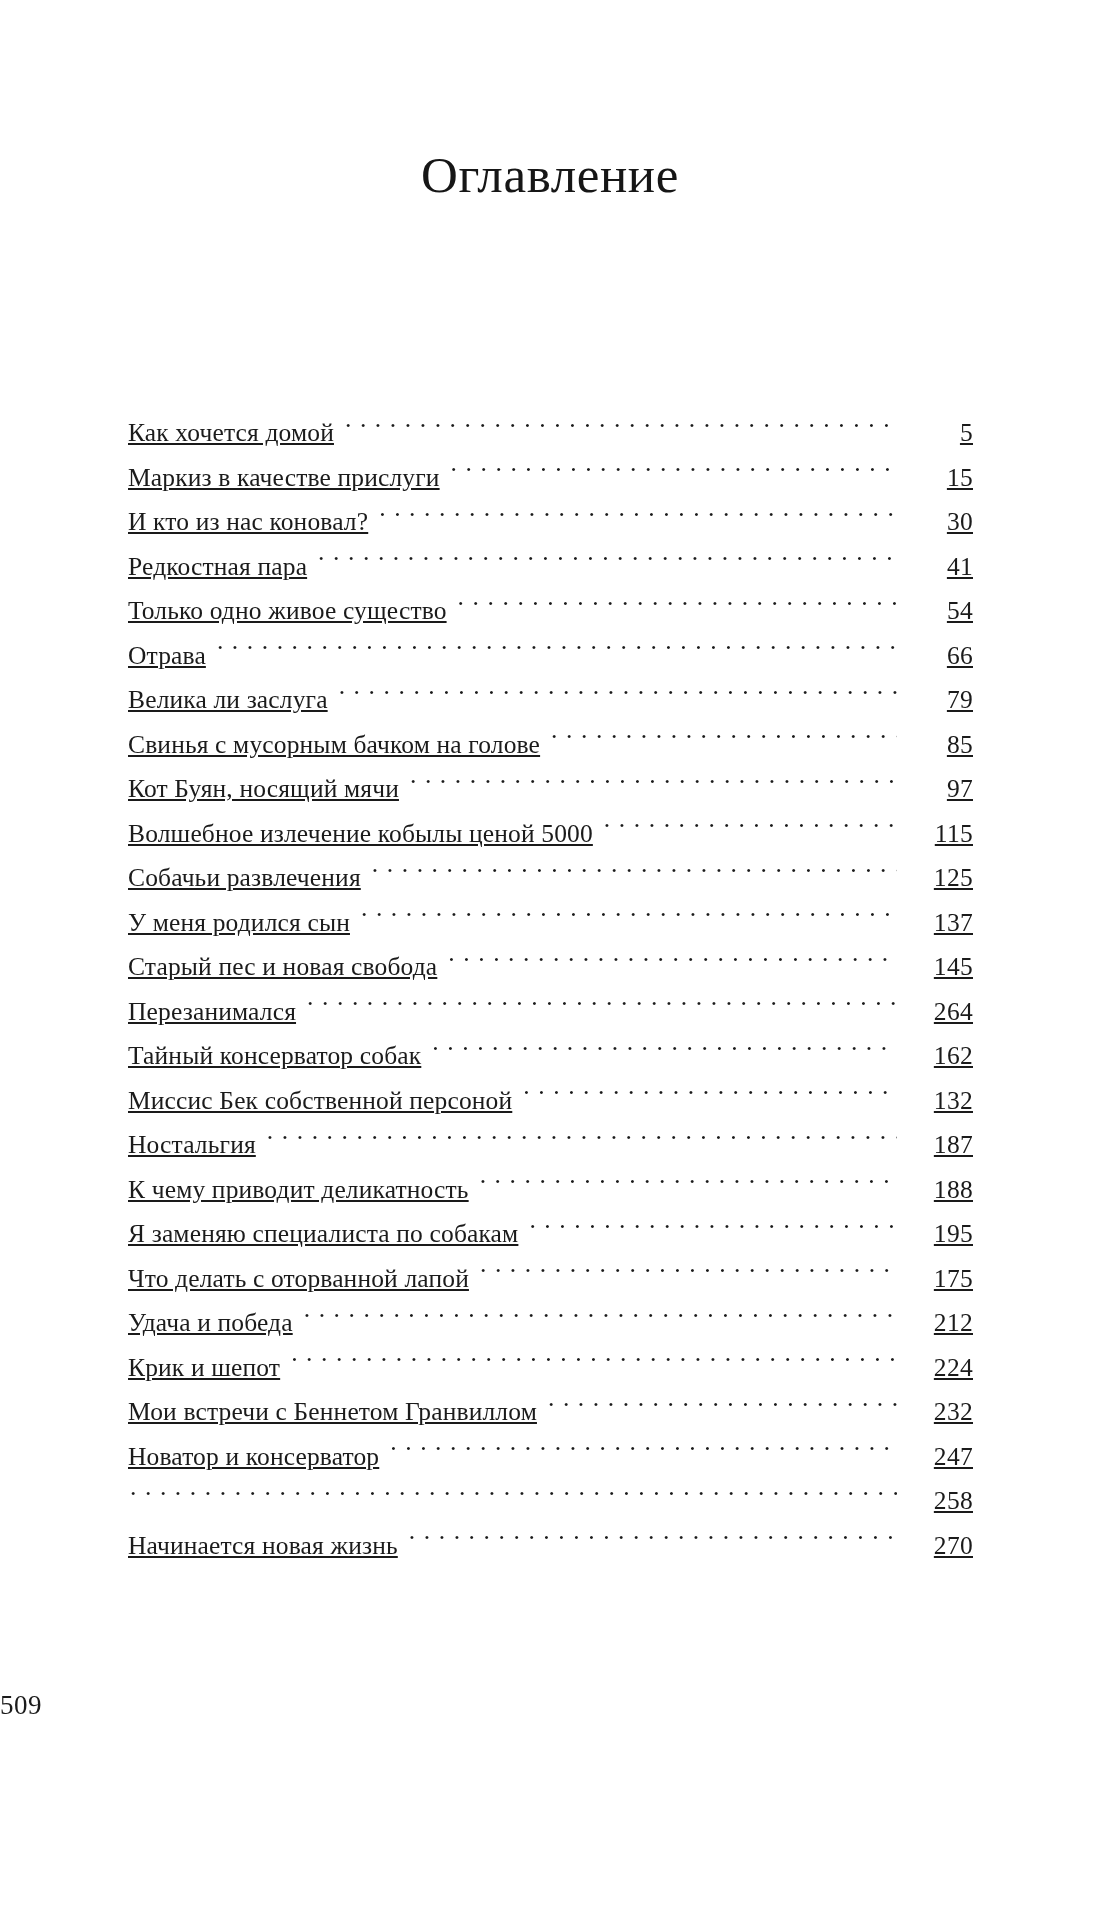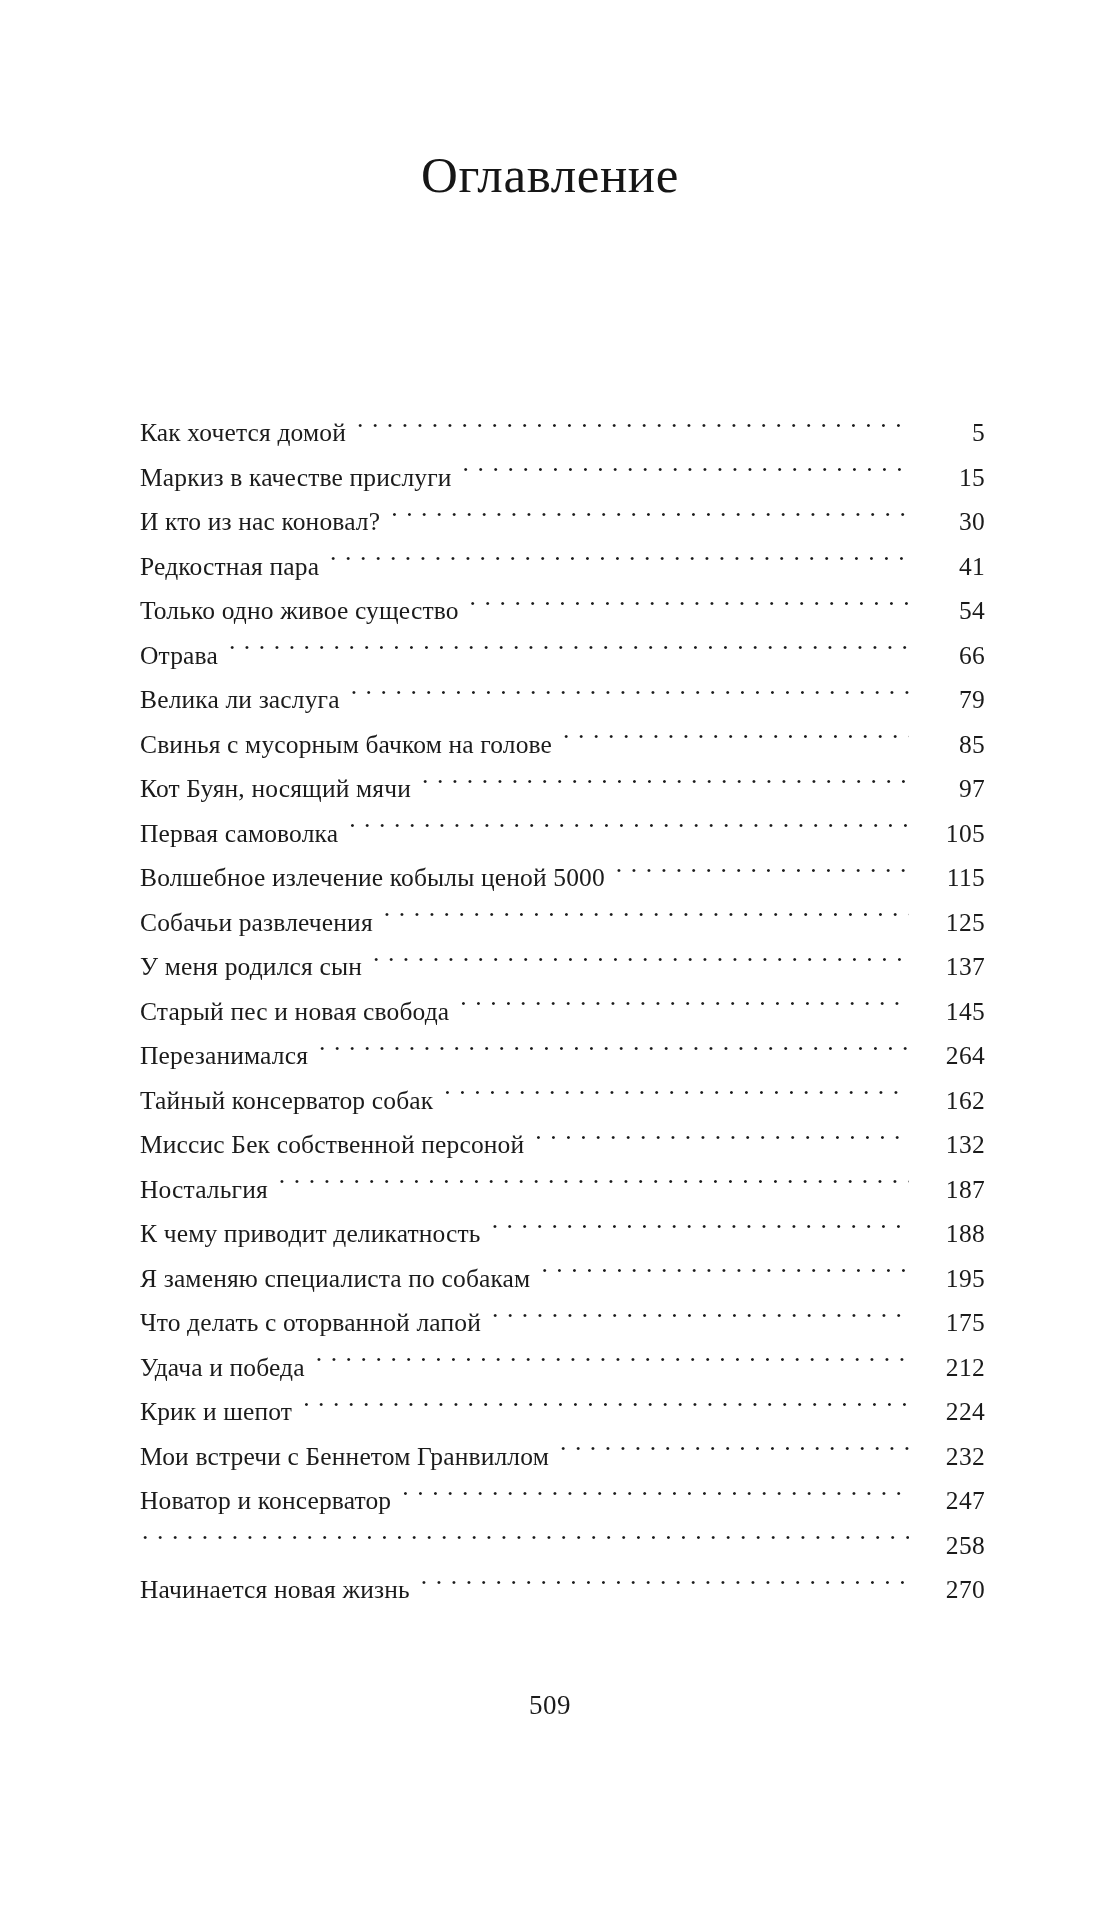--- a/index.html
+++ b/index.html
@@ -31,22 +31,23 @@
     font-weight: 400;
     letter-spacing: 0.6px;
     color: #161616;
     line-height: 1.15;
   }
 
   
   .toc-list {
     position: absolute;
     top: 411px;
-    left: 140px;
+    left: 128px;
     width: 845px;
+    text-decoration: underline;
   }
   .toc-entry {
     display: flex;
     align-items: baseline;
     width: 100%;
     height: 44.5px;
     font-size: 25.5px;
     line-height: 44.5px;
     color: #1b1b1b;
     white-space: nowrap;
@@ -80,21 +81,20 @@
     padding-left: 10px;
     letter-spacing: 0.3px;
   }
 
   
   .folio {
     position: absolute;
     top: 1690px;
     left: 0;
     width: 1100px;
-    text-align: center;
     font-size: 27px;
     color: #1b1b1b;
     letter-spacing: 0.5px;
   }
 </style>
 </head>
 <body>
 
 <div class="page">
 
@@ -140,25 +140,20 @@
         <span class="entry-title">Свинья с мусорным бачком на голове</span>
         <span class="entry-leader"></span>
         <span class="entry-page">85</span>
       </div>
       <div class="toc-entry">
         <span class="entry-title">Кот Буян, носящий мячи</span>
         <span class="entry-leader"></span>
         <span class="entry-page">97</span>
       </div>
       <div class="toc-entry">
-        <span class="entry-title">Первая самоволка</span>
-        <span class="entry-leader"></span>
-        <span class="entry-page">105</span>
-      </div>
-      <div class="toc-entry">
         <span class="entry-title">Волшебное излечение кобылы ценой 5000</span>
         <span class="entry-leader"></span>
         <span class="entry-page">115</span>
       </div>
       <div class="toc-entry">
         <span class="entry-title">Собачьи развлечения</span>
         <span class="entry-leader"></span>
         <span class="entry-page">125</span>
       </div>
       <div class="toc-entry">

